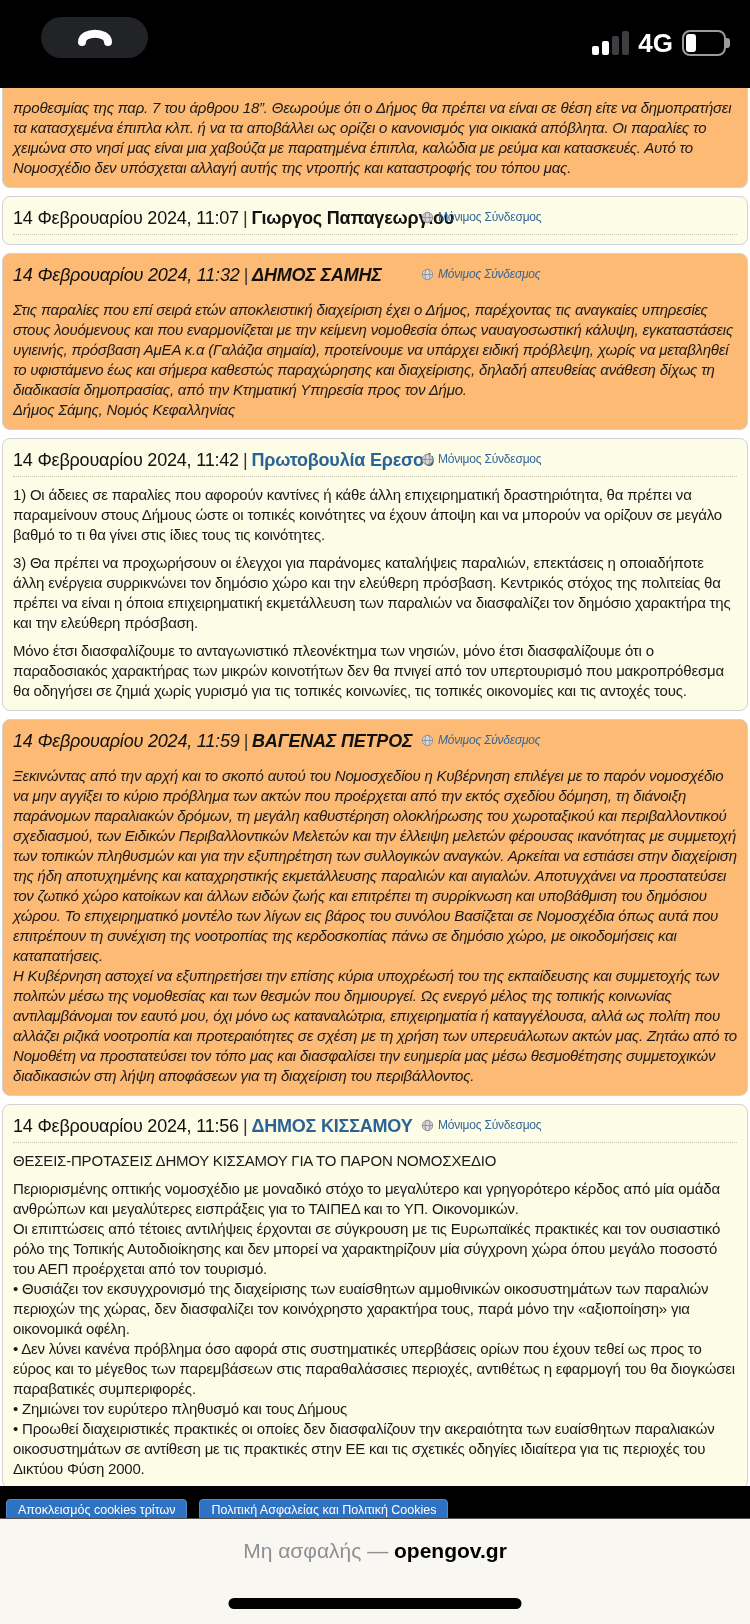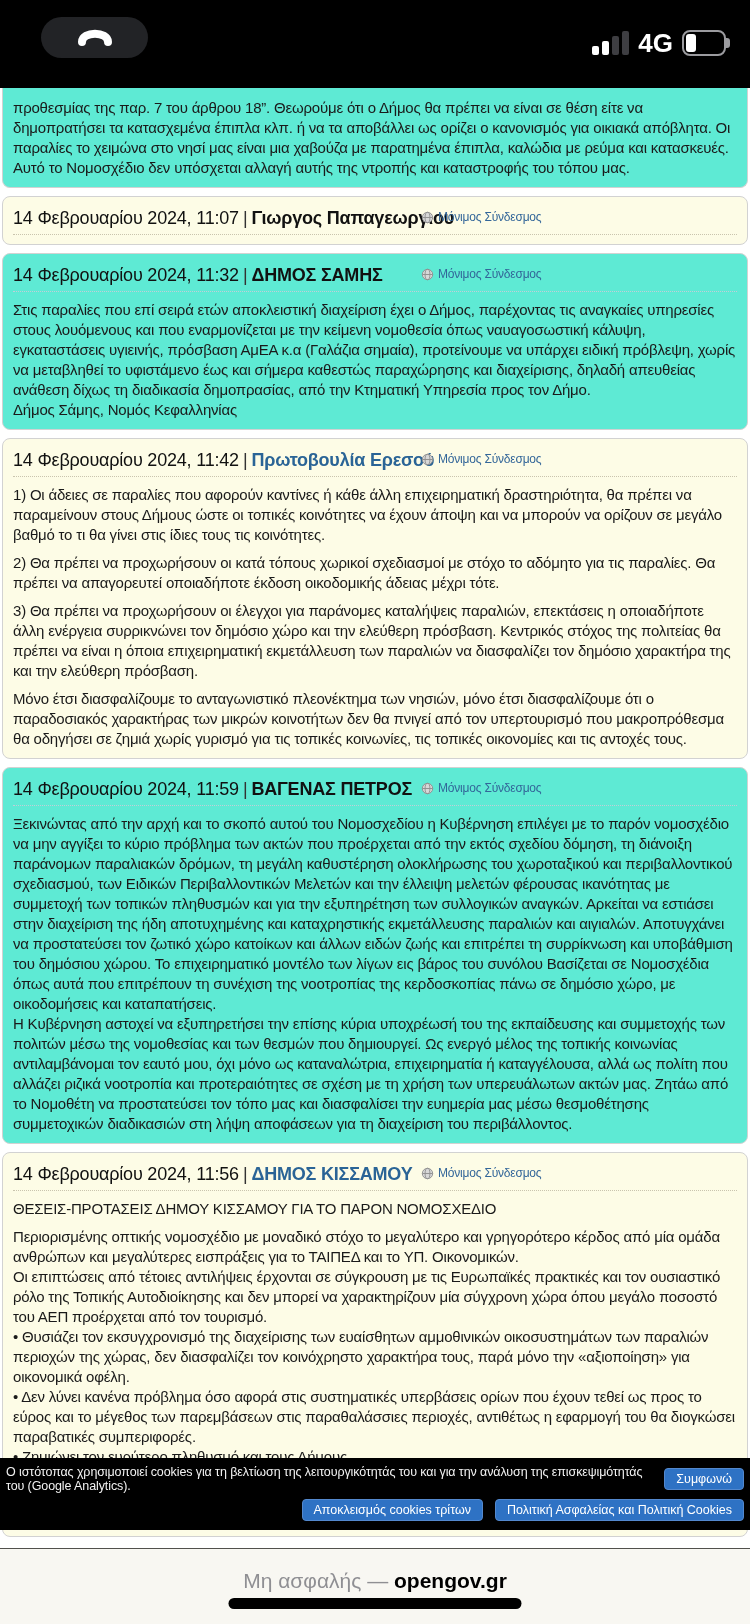--- a/index.html
+++ b/index.html
@@ -33,21 +33,21 @@
     background:#fff; border-radius:3px; }
   .battery .cap { position:absolute; right:2px; top:8px; width:4px; height:10px;
     background:#9b9b9f; border-radius:0 3px 3px 0; }
   
   .page { position:absolute; top:88px; left:0; right:0; bottom:0; background:#fff; overflow:hidden; }
   .comment {
     margin:0 2px 8px 2px; border:1px solid #d2d2d2; border-radius:8px;
     padding:4px 10px 9px 10px;
   }
   .comment.first { border-top:none; border-radius:0 0 8px 8px; padding-top:2px; }
-  .comment.blue { background:#5eead4; }
+  .comment.blue { background:#fdba74;font-style:italic; }
   .comment.yellow { background:#fdfce6; }
   .c-head {
     position:relative; padding:7px 0 5px 0; border-bottom:1px dotted #c9c4ae;
     font-size:18px; color:#111; letter-spacing:-0.2px;
   }
   .blue .c-head { border-bottom-color:#c3cdd6; }
   .c-author { font-weight:bold; color:#111; }
   .c-author.link { color:#2a6496;margin-top:48px; }
   .c-sep { color:#333; padding:0 4px; }
   .permalink {
@@ -65,24 +65,24 @@
     position:absolute; left:0; right:0; bottom:94px; z-index:6;
     background:#000; padding:7px 6px 9px 6px;
   }
   .cookie-row1 { display:flex; align-items:center; justify-content:center; gap:10px; }
   .cookie-msg { color:#f2f2f2; font-size:12.5px; letter-spacing:-0.1px; }
   .btn {
     background:#2e72c4; color:#fff; font-size:12.5px;
     border:1px solid #5388cd; border-radius:4px; padding:3px 11px;
     font-family:"Liberation Sans", sans-serif; cursor:pointer; white-space:nowrap;
   }
-  .cookie-row2 { display:flex; justify-content:flex-end; gap:12px; margin-top:6px; }
+  .cookie-row2 { display:flex; justify-content:flex-start; gap:12px; margin-top:6px; }
   
   .browser-bar {
-    position:absolute; left:0; right:0; bottom:0; height:76px; z-index:7;
+    position:absolute; left:0; right:0; bottom:0; height:106px; z-index:7;
     background:#f8f7f2; border-top:1px solid #51504c;
   }
   .url-text {
     margin-top:20px; text-align:center; font-size:21px; letter-spacing:0;
   }
   .url-secure { color:#8f8f93; }
   .url-domain { color:#000; font-weight:bold; }
   .home-indicator {
     position:absolute; left:50%; transform:translateX(-50%); bottom:15px;
     width:293px; height:11px; border-radius:6px; background:#000;
@@ -160,21 +160,20 @@
         <svg class="perma-icon" viewBox="0 0 14 14">
             <circle cx="7" cy="7" r="5.6" fill="#d8d8d8" stroke="#8f8f8f"></circle>
             <ellipse cx="7" cy="7" rx="2.6" ry="5.6" fill="none" stroke="#8f8f8f"></ellipse>
             <line x1="1.4" y1="7" x2="12.6" y2="7" stroke="#8f8f8f"></line>
           </svg>
         <span>Μόνιμος Σύνδεσμος</span>
       </a>
     </div>
     <div class="c-body">
       <p>1) Οι άδειες σε παραλίες που αφορούν καντίνες ή κάθε άλλη επιχειρηματική δραστηριότητα, θα πρέπει να παραμείνουν στους Δήμους ώστε οι τοπικές κοινότητες να έχουν άποψη και να μπορούν να ορίζουν σε μεγάλο βαθμό το τι θα γίνει στις ίδιες τους τις κοινότητες.</p>
-      <p>2) Θα πρέπει να προχωρήσουν οι κατά τόπους χωρικοί σχεδιασμοί με στόχο το αδόμητο για τις παραλίες. Θα πρέπει να απαγορευτεί οποιαδήποτε έκδοση οικοδομικής άδειας μέχρι τότε.</p>
       <p>3) Θα πρέπει να προχωρήσουν οι έλεγχοι για παράνομες καταλήψεις παραλιών, επεκτάσεις η οποιαδήποτε άλλη ενέργεια συρρικνώνει τον δημόσιο χώρο και την ελεύθερη πρόσβαση. Κεντρικός στόχος της πολιτείας θα πρέπει να είναι η όποια επιχειρηματική εκμετάλλευση των παραλιών να διασφαλίζει τον δημόσιο χαρακτήρα της και την ελεύθερη πρόσβαση.</p>
       <p>Μόνο έτσι διασφαλίζουμε το ανταγωνιστικό πλεονέκτημα των νησιών, μόνο έτσι διασφαλίζουμε ότι ο παραδοσιακός χαρακτήρας των μικρών κοινοτήτων δεν θα πνιγεί από τον υπερτουρισμό που μακροπρόθεσμα θα οδηγήσει σε ζημιά χωρίς γυρισμό για τις τοπικές κοινωνίες, τις τοπικές οικονομίες και τις αντοχές τους.</p>
     </div>
   </div>
 
   <div class="comment blue">
     <div class="c-head">
       <span>14 Φεβρουαρίου 2024, 11:59</span><span class="c-sep">|</span><span class="c-author">ΒΑΓΕΝΑΣ ΠΕΤΡΟΣ</span>
       <a class="permalink" href="#">
         <svg class="perma-icon" viewBox="0 0 14 14">
@@ -210,24 +209,20 @@
 • Θυσιάζει τον εκσυγχρονισμό της διαχείρισης των ευαίσθητων αμμοθινικών οικοσυστημάτων των παραλιών περιοχών της χώρας, δεν διασφαλίζει τον κοινόχρηστο χαρακτήρα τους, παρά μόνο την «αξιοποίηση» για οικονομικά οφέλη.
 • Δεν λύνει κανένα πρόβλημα όσο αφορά στις συστηματικές υπερβάσεις ορίων που έχουν τεθεί ως προς το εύρος και το μέγεθος των παρεμβάσεων στις παραθαλάσσιες περιοχές, αντιθέτως η εφαρμογή του θα διογκώσει παραβατικές συμπεριφορές.
 • Ζημιώνει τον ευρύτερο πληθυσμό και τους Δήμους
 • Προωθεί διαχειριστικές πρακτικές οι οποίες δεν διασφαλίζουν την ακεραιότητα των ευαίσθητων παραλιακών οικοσυστημάτων σε αντίθεση με τις πρακτικές στην ΕΕ και τις σχετικές οδηγίες ιδιαίτερα για τις περιοχές του Δικτύου Φύση 2000.</p>
     </div>
   </div>
 
 </div>
 
 <div class="cookie-bar">
-  <div class="cookie-row1">
-    <span class="cookie-msg">Ο ιστότοπας χρησιμοποιεί cookies για τη βελτίωση της λειτουργικότητάς του και για την ανάλυση της επισκεψιμότητάς του (Google Analytics).</span>
-    <button class="btn">Συμφωνώ</button>
-  </div>
   <div class="cookie-row2">
     <button class="btn">Αποκλεισμός cookies τρίτων</button>
     <button class="btn">Πολιτική Ασφαλείας και Πολιτική Cookies</button>
   </div>
 </div>
 
 <div class="browser-bar">
   <div class="url-text">
     <span class="url-secure">Μη ασφαλής</span>
     <span class="url-secure">—</span>

